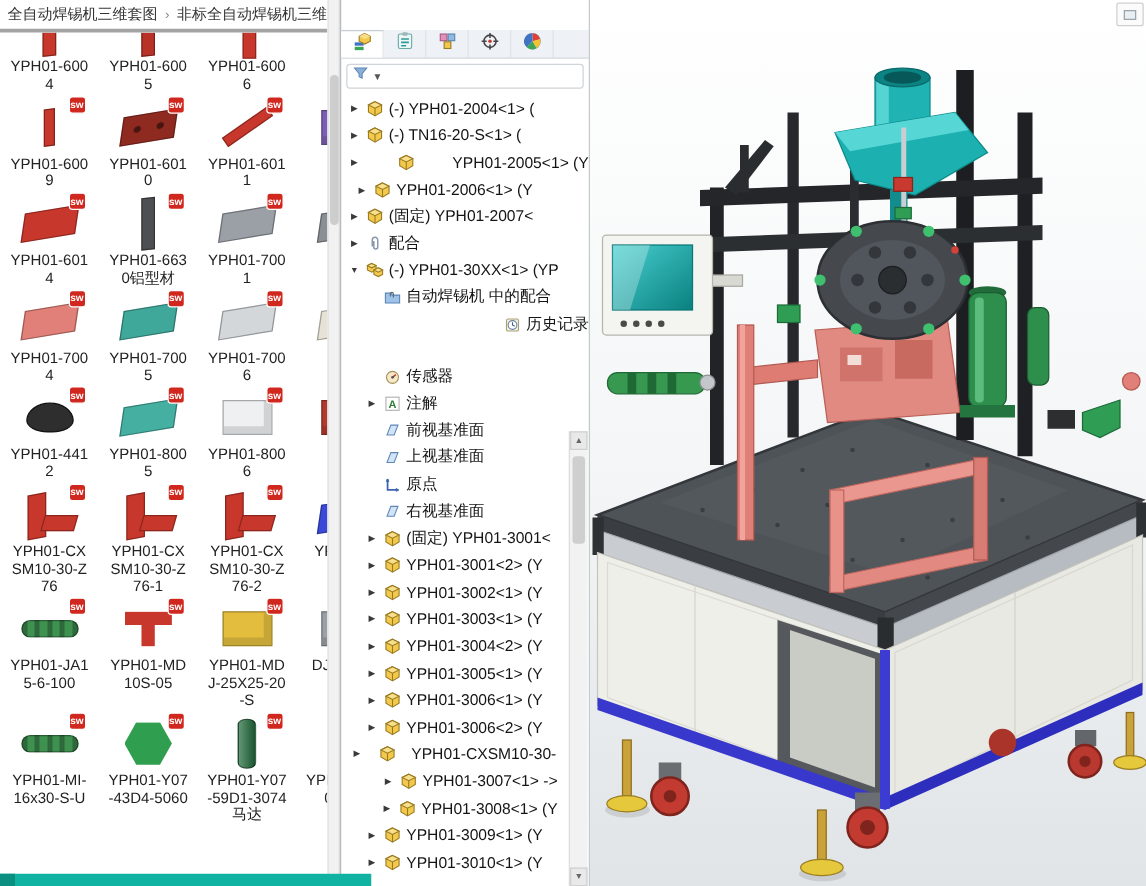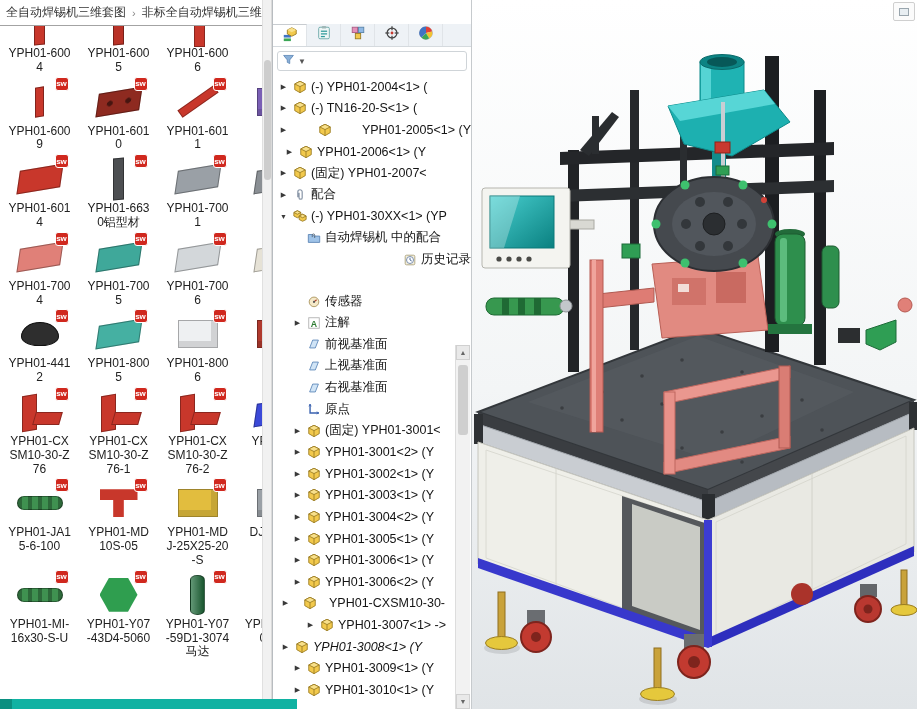--- a/index.html
+++ b/index.html
@@ -3,21 +3,21 @@
 <meta charset="utf-8">
 <style>
   *{box-sizing:border-box;margin:0;padding:0}
   html,body{width:917px;height:709px;overflow:hidden;background:#fff;
     font-family:"Liberation Sans","DejaVu Sans",sans-serif}
   .app{position:relative;width:917px;height:709px;background:#fff}
 
   
   .left-panel{position:absolute;left:0;top:0;width:262px;height:699px;background:#fff;overflow:hidden}
   .breadcrumb-bar{position:absolute;left:0;top:0;width:262px;height:26px;background:#fff;
-    border-bottom:1px solid #a3a3a3;display:flex;align-items:center;gap:6px;padding:0 6px;
+    border-bottom:3px solid #a3a3a3;display:flex;align-items:center;gap:6px;padding:0 6px;
     font-size:12px;color:#333;white-space:nowrap;z-index:3}
   .crumb-sep{color:#888;font-size:11px}
   .parts-scroll{position:absolute;left:0;top:26px;width:262px;height:673px;overflow:hidden}
   .parts-grid{width:316px;margin-top:-25px;display:grid;grid-template-columns:repeat(4,79px);row-gap:4px}
   .part-cell{display:flex;flex-direction:column;align-items:center}
   .part-thumb{position:relative;width:58px;height:46px;display:flex;align-items:center;justify-content:center}
   .sw-badge{position:absolute;right:0;top:-2px;width:14px;height:14px;background:#d0281e;color:#fff;
     font-size:8px;font-weight:bold;border-radius:3px;display:flex;align-items:center;justify-content:center;
     border:1px solid #fff;z-index:2}
   .part-label{width:64px;font-size:12px;line-height:1.15;text-align:center;word-break:break-all;color:#222}
@@ -511,37 +511,37 @@
             <svg viewBox="0 0 16 16" width="14" height="14">
               <polygon points="3,12.5 6.5,3.5 13,3.5 9.5,12.5" fill="rgba(150,195,235,0.45)" stroke="#5d87b8"></polygon>
             </svg>
           </span>
           <span class="tree-label">上视基准面</span>
         </div>
         <div class="tree-row" style="padding-left: 20px;">
           <span class="tree-arrow"></span>
           <span class="tree-icon">
             <svg viewBox="0 0 16 16" width="14" height="14">
-              <polygon points="3,12.5 6.5,3.5 13,3.5 9.5,12.5" fill="rgba(150,195,235,0.45)" stroke="#5d87b8"></polygon>
-            </svg>
-          </span>
-          <span class="tree-label">右视基准面</span>
-        </div>
-        <div class="tree-row" style="padding-left: 20px;">
-          <span class="tree-arrow"></span>
-          <span class="tree-icon">
-            <svg viewBox="0 0 16 16" width="14" height="14">
               <path d="M3.5 2.5 V12.5 H13.5" fill="none" stroke="#3a62b0" stroke-width="1.6"></path>
               <path d="M3.5 2.5 L2.3 5 M3.5 2.5 L4.7 5" stroke="#3a62b0"></path>
               <path d="M13.5 12.5 L11 11.3 M13.5 12.5 L11 13.7" stroke="#3a62b0"></path>
             </svg>
           </span>
           <span class="tree-label">原点</span>
         </div>
         <div class="tree-row" style="padding-left: 20px;">
+          <span class="tree-arrow"></span>
+          <span class="tree-icon">
+            <svg viewBox="0 0 16 16" width="14" height="14">
+              <polygon points="3,12.5 6.5,3.5 13,3.5 9.5,12.5" fill="rgba(150,195,235,0.45)" stroke="#5d87b8"></polygon>
+            </svg>
+          </span>
+          <span class="tree-label">右视基准面</span>
+        </div>
+        <div class="tree-row" style="padding-left: 20px;">
           <span class="tree-arrow">▶</span>
           <span class="tree-icon">
             <svg viewBox="0 0 16 16" width="14" height="14">
               <polygon points="8,1.5 14,4.5 14,11 8,14.5 2,11 2,4.5" fill="#f2c94c" stroke="#9a7b22"></polygon>
               <polygon points="8,1.5 14,4.5 8,7.5 2,4.5" fill="#f8e08a" stroke="#9a7b22"></polygon>
               <line x1="8" y1="7.5" x2="8" y2="14.5" stroke="#9a7b22"></line>
             </svg>
           </span>
           <span class="tree-label">(固定) YPH01-3001&lt;</span>
         </div>
@@ -637,21 +637,21 @@
           <span class="tree-arrow">▶</span>
           <span class="tree-icon">
             <svg viewBox="0 0 16 16" width="14" height="14">
               <polygon points="8,1.5 14,4.5 14,11 8,14.5 2,11 2,4.5" fill="#f2c94c" stroke="#9a7b22"></polygon>
               <polygon points="8,1.5 14,4.5 8,7.5 2,4.5" fill="#f8e08a" stroke="#9a7b22"></polygon>
               <line x1="8" y1="7.5" x2="8" y2="14.5" stroke="#9a7b22"></line>
             </svg>
           </span>
           <span class="tree-label">YPH01-3007&lt;1&gt; -&gt;</span>
         </div>
-        <div class="tree-row" style="padding-left: 8px; font-style: italic;">
+        <div class="tree-row" style="padding-left: 32px;">
           <span class="tree-arrow">▶</span>
           <span class="tree-icon">
             <svg viewBox="0 0 16 16" width="14" height="14">
               <polygon points="8,1.5 14,4.5 14,11 8,14.5 2,11 2,4.5" fill="#f2c94c" stroke="#9a7b22"></polygon>
               <polygon points="8,1.5 14,4.5 8,7.5 2,4.5" fill="#f8e08a" stroke="#9a7b22"></polygon>
               <line x1="8" y1="7.5" x2="8" y2="14.5" stroke="#9a7b22"></line>
             </svg>
           </span>
           <span class="tree-label">YPH01-3008&lt;1&gt; (Y</span>
         </div>

